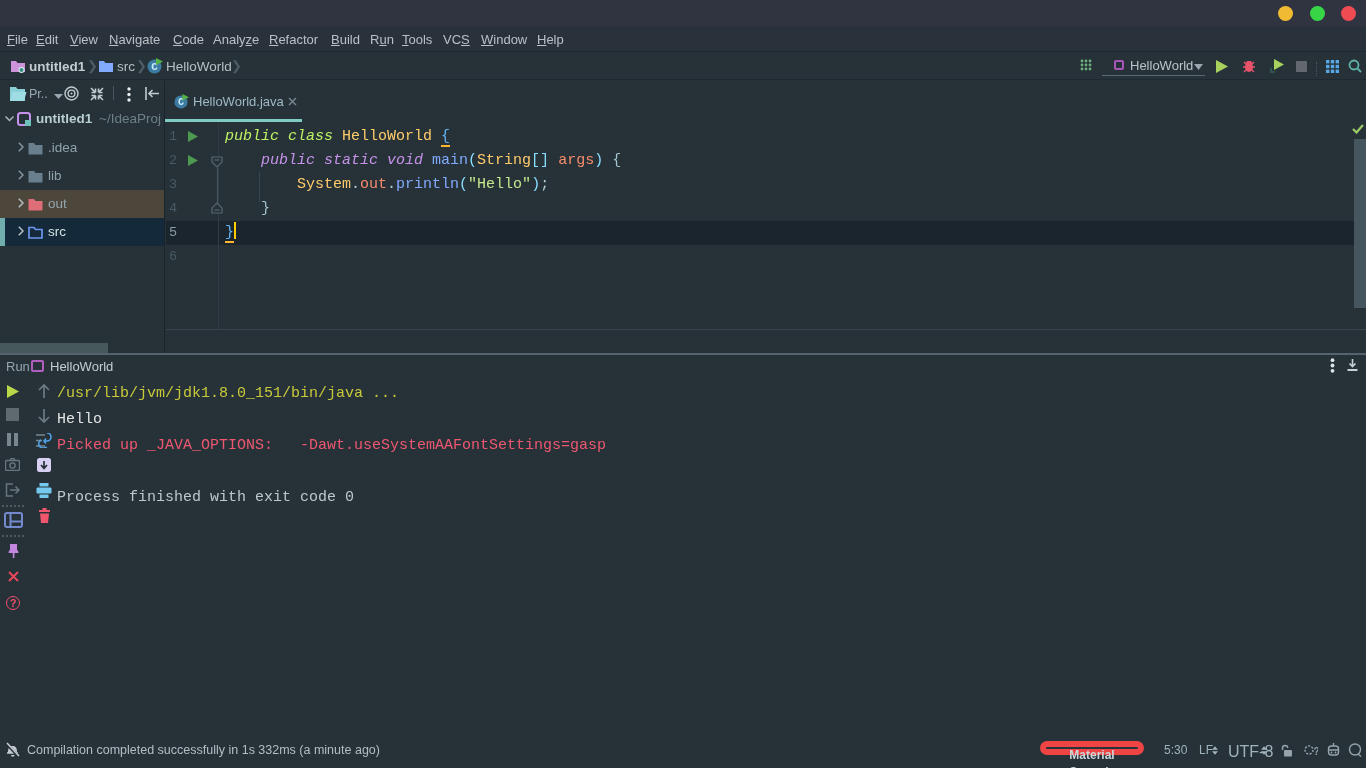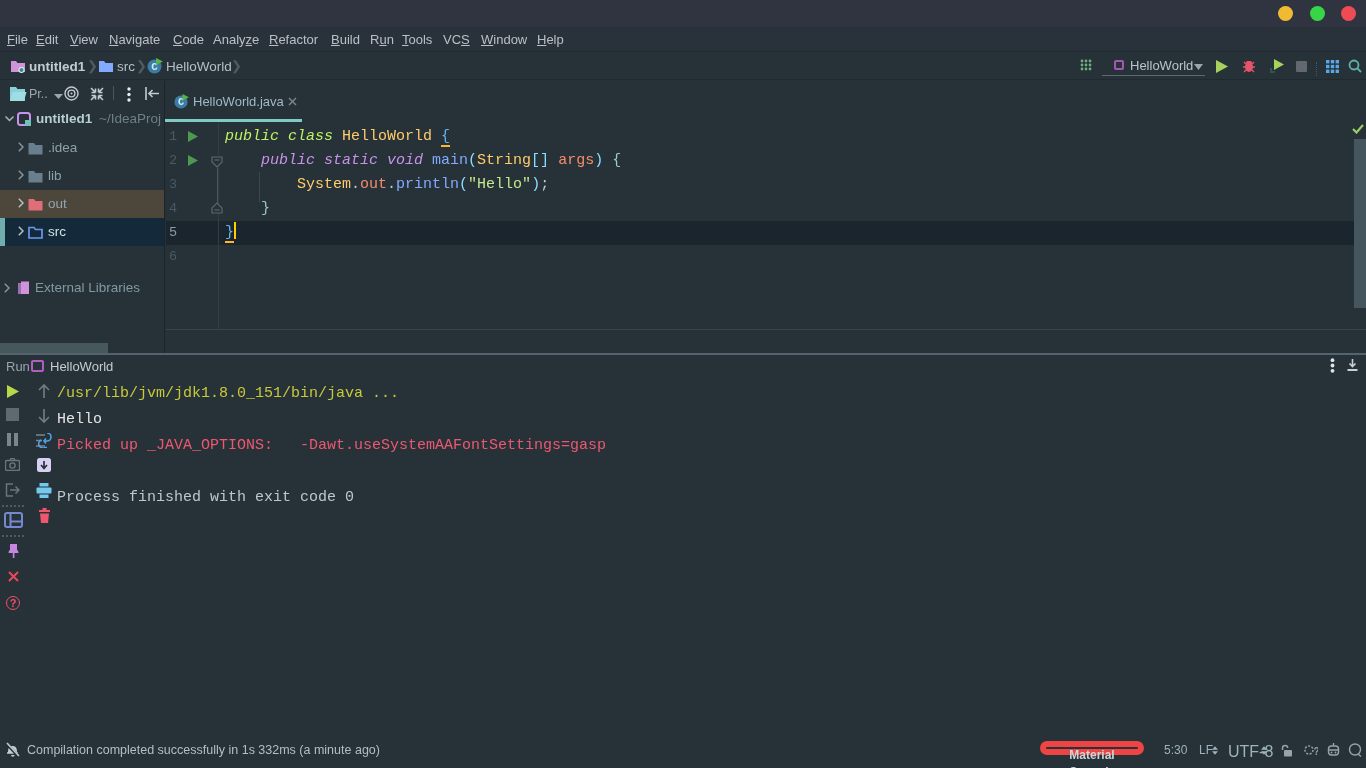--- a/index.html
+++ b/index.html
@@ -198,30 +198,20 @@
   <div class="abs" style="left:0;top:137px;width:165px;height:28px;background:#14293a">
     <div class="abs" style="left:0;top:0;width:5px;height:28px;background:#6faeac"></div>
     <svg class="abs" style="left:18px;top:8px" width="6" height="10" viewBox="0 0 6 10">
         <path d="M0.8 0.8 L5 5 L0.8 9.2" stroke="#b6bfc4" stroke-width="1.5" fill="none"></path>
       </svg>
     <svg class="abs" style="left:28px;top:7px" width="15" height="14" viewBox="0 0 15 14">
         <path d="M1 2.5 h5 l1.5 2 H14 v8.5 H1 z" fill="none" stroke="#6c96ee" stroke-width="1.7"></path>
       </svg>
     <span class="abs" style="left:48px;top:6px;font-size:13.5px;color:#cfe3df">src</span>
   </div>
-  <div class="abs" style="left:0;top:193px;width:165px;height:28px">
-    <svg class="abs" style="left:4px;top:9px" width="6" height="10" viewBox="0 0 6 10">
-        <path d="M0.8 0.8 L5 5 L0.8 9.2" stroke="#87949c" stroke-width="1.5" fill="none"></path>
-      </svg>
-    <svg class="abs" style="left:16px;top:6px" width="15" height="16" viewBox="0 0 15 16">
-      <path d="M2 3 v11 h3 V3 z" fill="#9c6daf"></path>
-      <path d="M5 1.5 h8 v12.5 h-8 z" fill="#ce93d8"></path>
-    </svg>
-    <span class="abs" style="left:35px;top:6px;font-size:13.5px;color:#8298a3">External Libraries</span>
-  </div>
 </div>
 
 <div class="abs" style="left:0;top:343px;width:108px;height:9.5px;background:#47585d"></div>
 
 <div class="abs" id="tabrow">
   <svg class="abs" style="left:8px;top:13px" width="15" height="15" viewBox="0 0 16 16">
     <circle cx="7.5" cy="8.5" r="7" fill="#3d7ca2"></circle>
     <text x="7.5" y="12.2" font-family="Liberation Mono" font-size="11" font-weight="bold" fill="#c9ecfa" text-anchor="middle">C</text>
     <path d="M9 0 l7 3.5 L9 7 z" fill="#57b344"></path>
   </svg>

